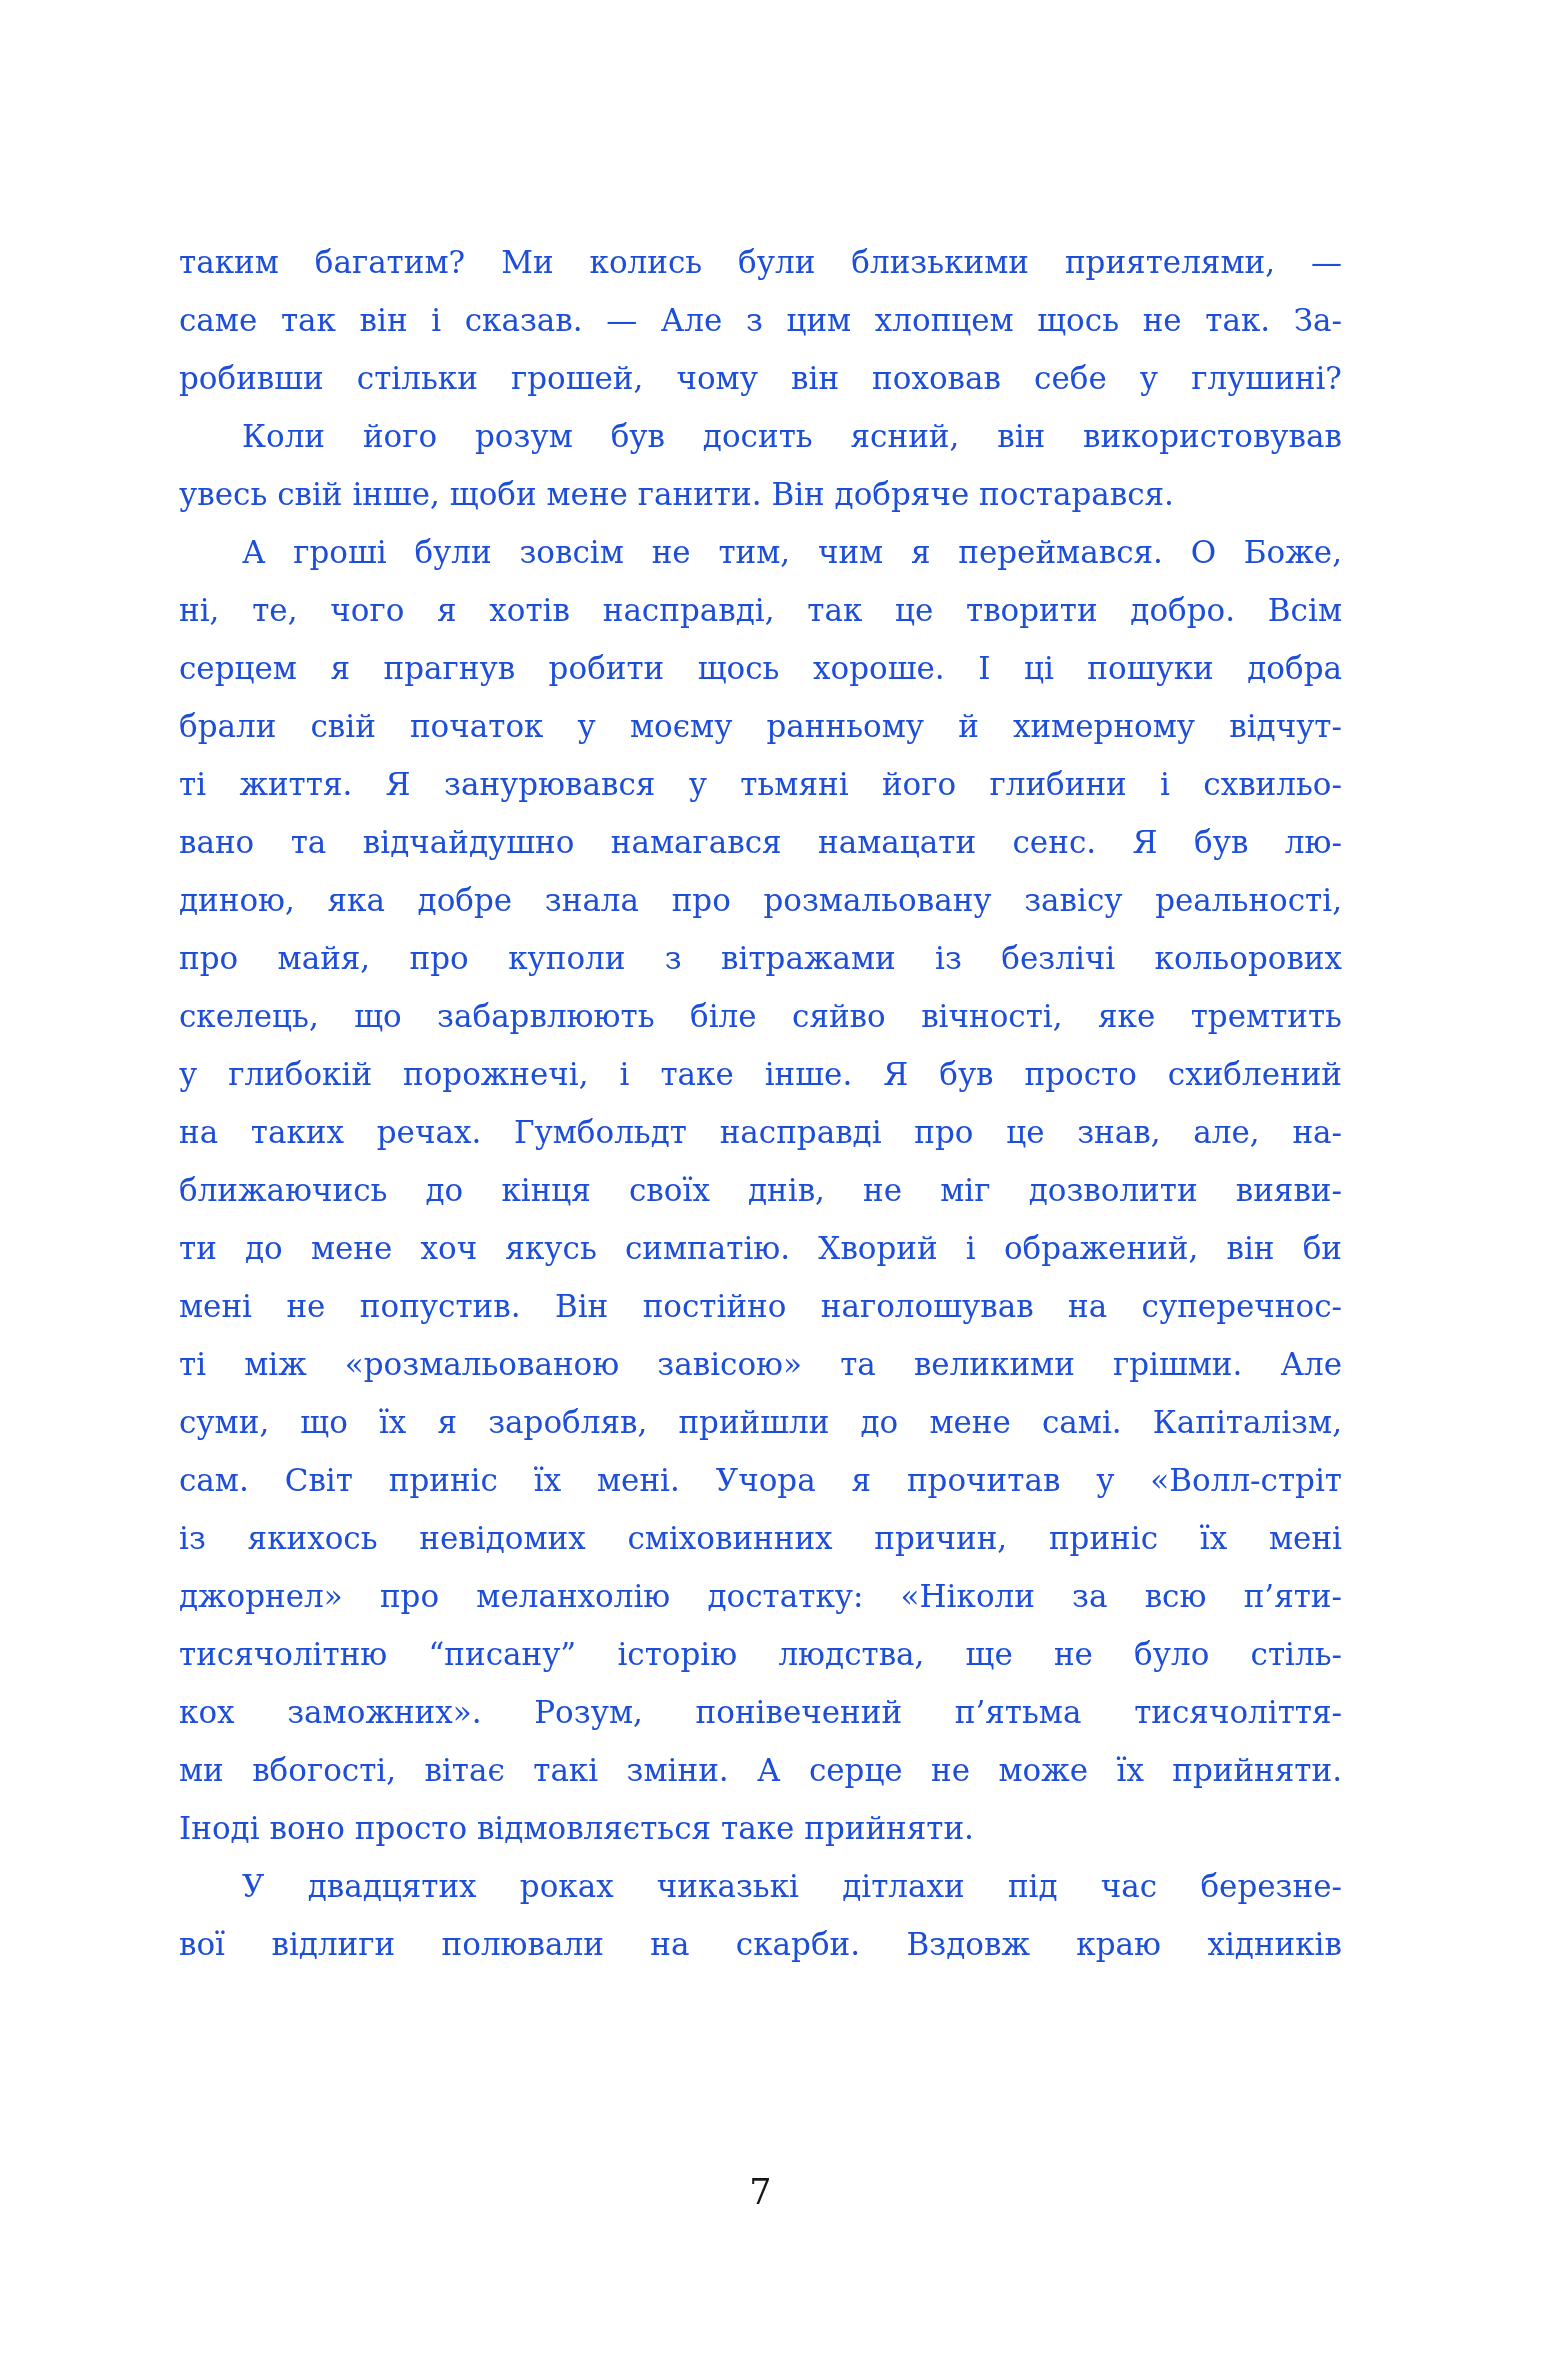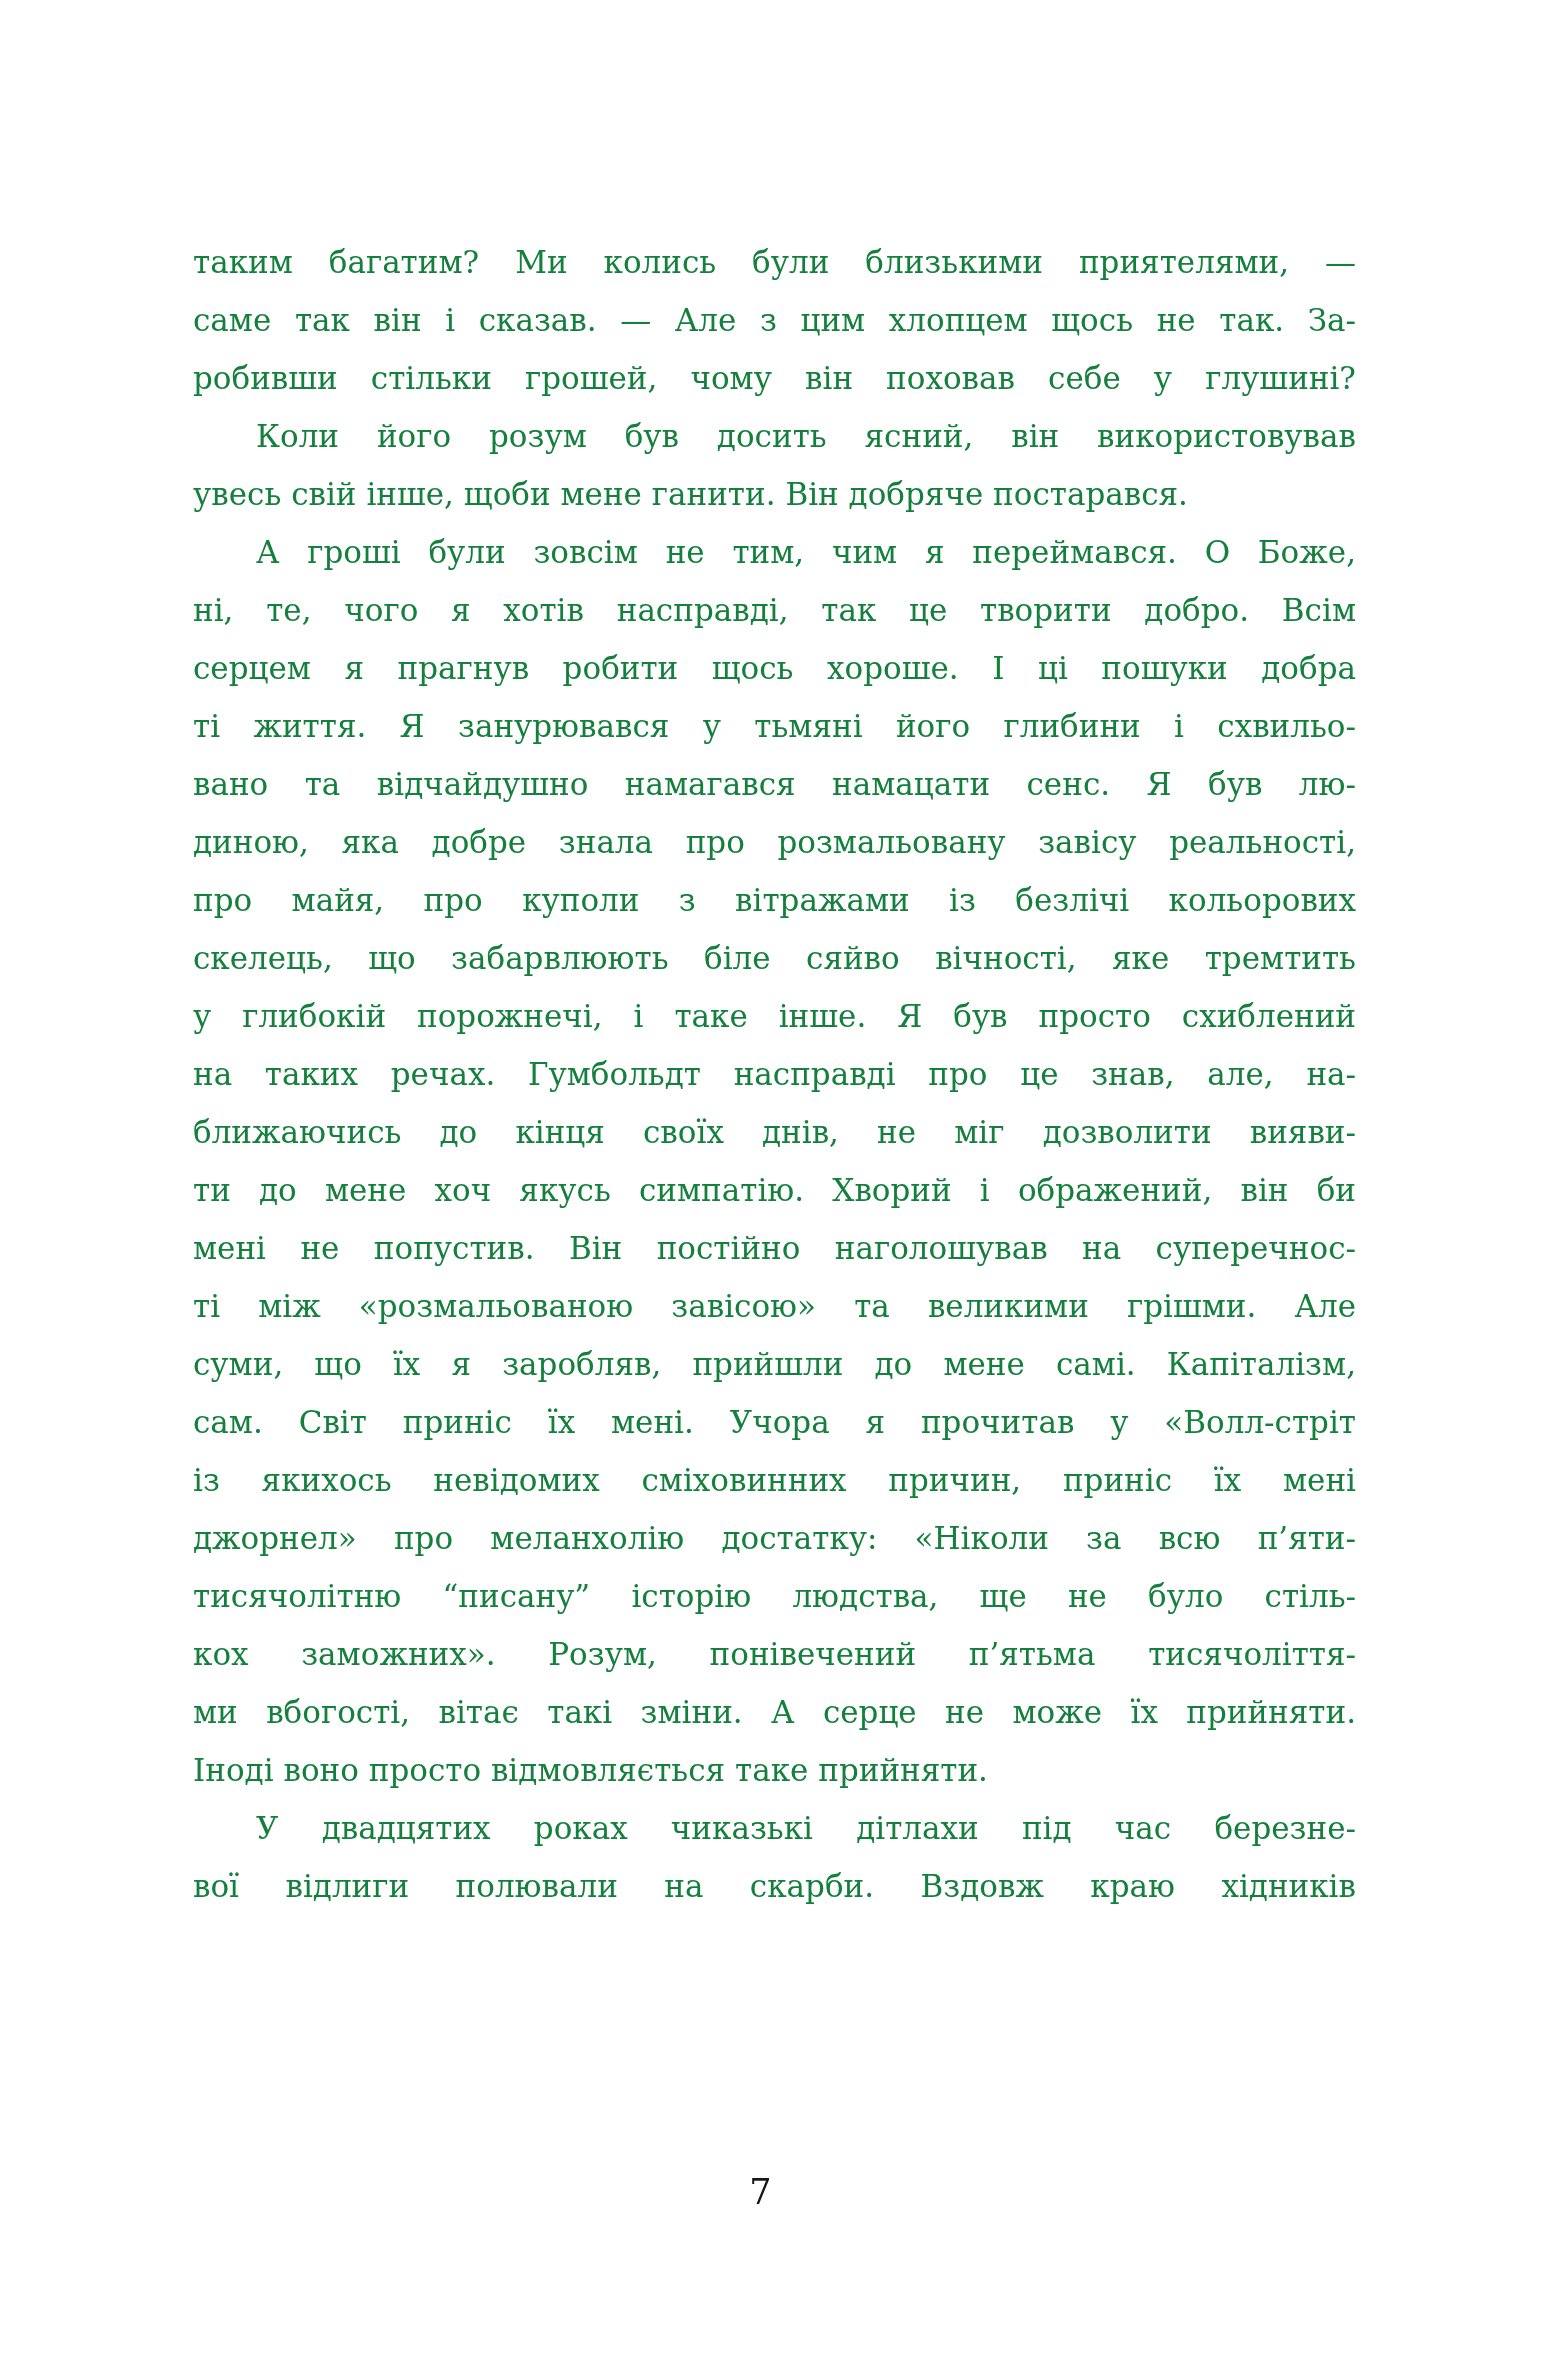--- a/index.html
+++ b/index.html
@@ -13,24 +13,24 @@
     background: #ffffff;
     font-family: "DejaVu Serif", "Liberation Serif", serif;
   }
   .page {
     position: absolute;
     inset: 0;
     background: #ffffff;
   }
   .text-block {
     position: absolute;
-    left: 193px;
+    left: 179px;
     top: 233px;
     width: 1163px;
-    color: #15803d;
+    color: #1d4ed8;
     font-size: 31px;
   }
   .line {
     height: 58px;
     line-height: 58px;
     overflow: hidden;
     text-align: justify;
     text-align-last: justify;
     text-justify: inter-word;
   }
@@ -58,20 +58,21 @@
 
   <div class="text-block">
     <div class="line">таким багатим? Ми колись були близькими приятелями, —</div>
     <div class="line">саме так він і сказав. — Але з цим хлопцем щось не так. За-</div>
     <div class="line">робивши стільки грошей, чому він поховав себе у глушині?</div>
     <div class="line indent">Коли його розум був досить ясний, він використовував</div>
     <div class="line endp">увесь свій інше, щоби мене ганити. Він добряче постарався.</div>
     <div class="line indent">А гроші були зовсім не тим, чим я переймався. О Боже,</div>
     <div class="line">ні, те, чого я хотів насправді, так це творити добро. Всім</div>
     <div class="line">серцем я прагнув робити щось хороше. І ці пошуки добра</div>
+    <div class="line">брали свій початок у моєму ранньому й химерному відчут-</div>
     <div class="line">ті життя. Я занурювався у тьмяні його глибини і схвильо-</div>
     <div class="line">вано та відчайдушно намагався намацати сенс. Я був лю-</div>
     <div class="line">диною, яка добре знала про розмальовану завісу реальності,</div>
     <div class="line">про майя, про куполи з вітражами із безлічі кольорових</div>
     <div class="line">скелець, що забарвлюють біле сяйво вічності, яке тремтить</div>
     <div class="line">у глибокій порожнечі, і таке інше. Я був просто схиблений</div>
     <div class="line">на таких речах. Гумбольдт насправді про це знав, але, на-</div>
     <div class="line">ближаючись до кінця своїх днів, не міг дозволити вияви-</div>
     <div class="line">ти до мене хоч якусь симпатію. Хворий і ображений, він би</div>
     <div class="line">мені не попустив. Він постійно наголошував на суперечнос-</div>

